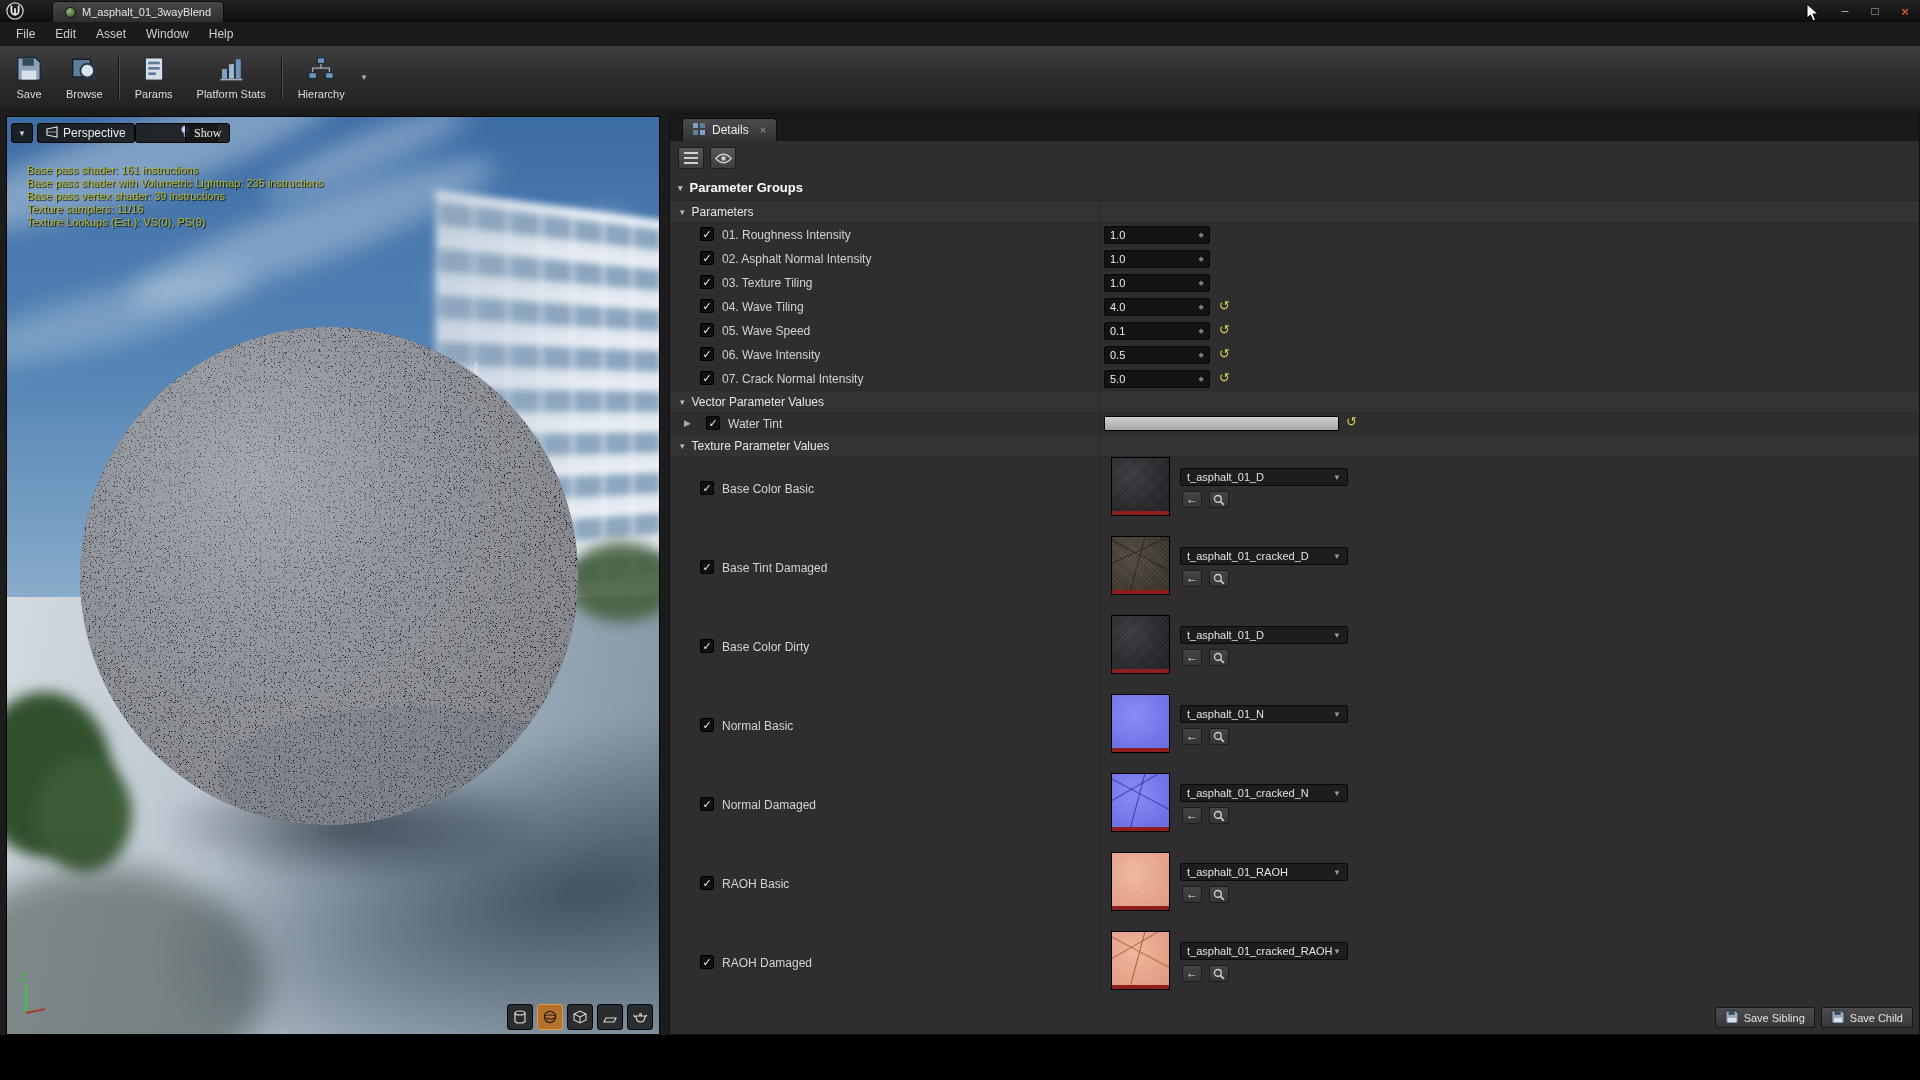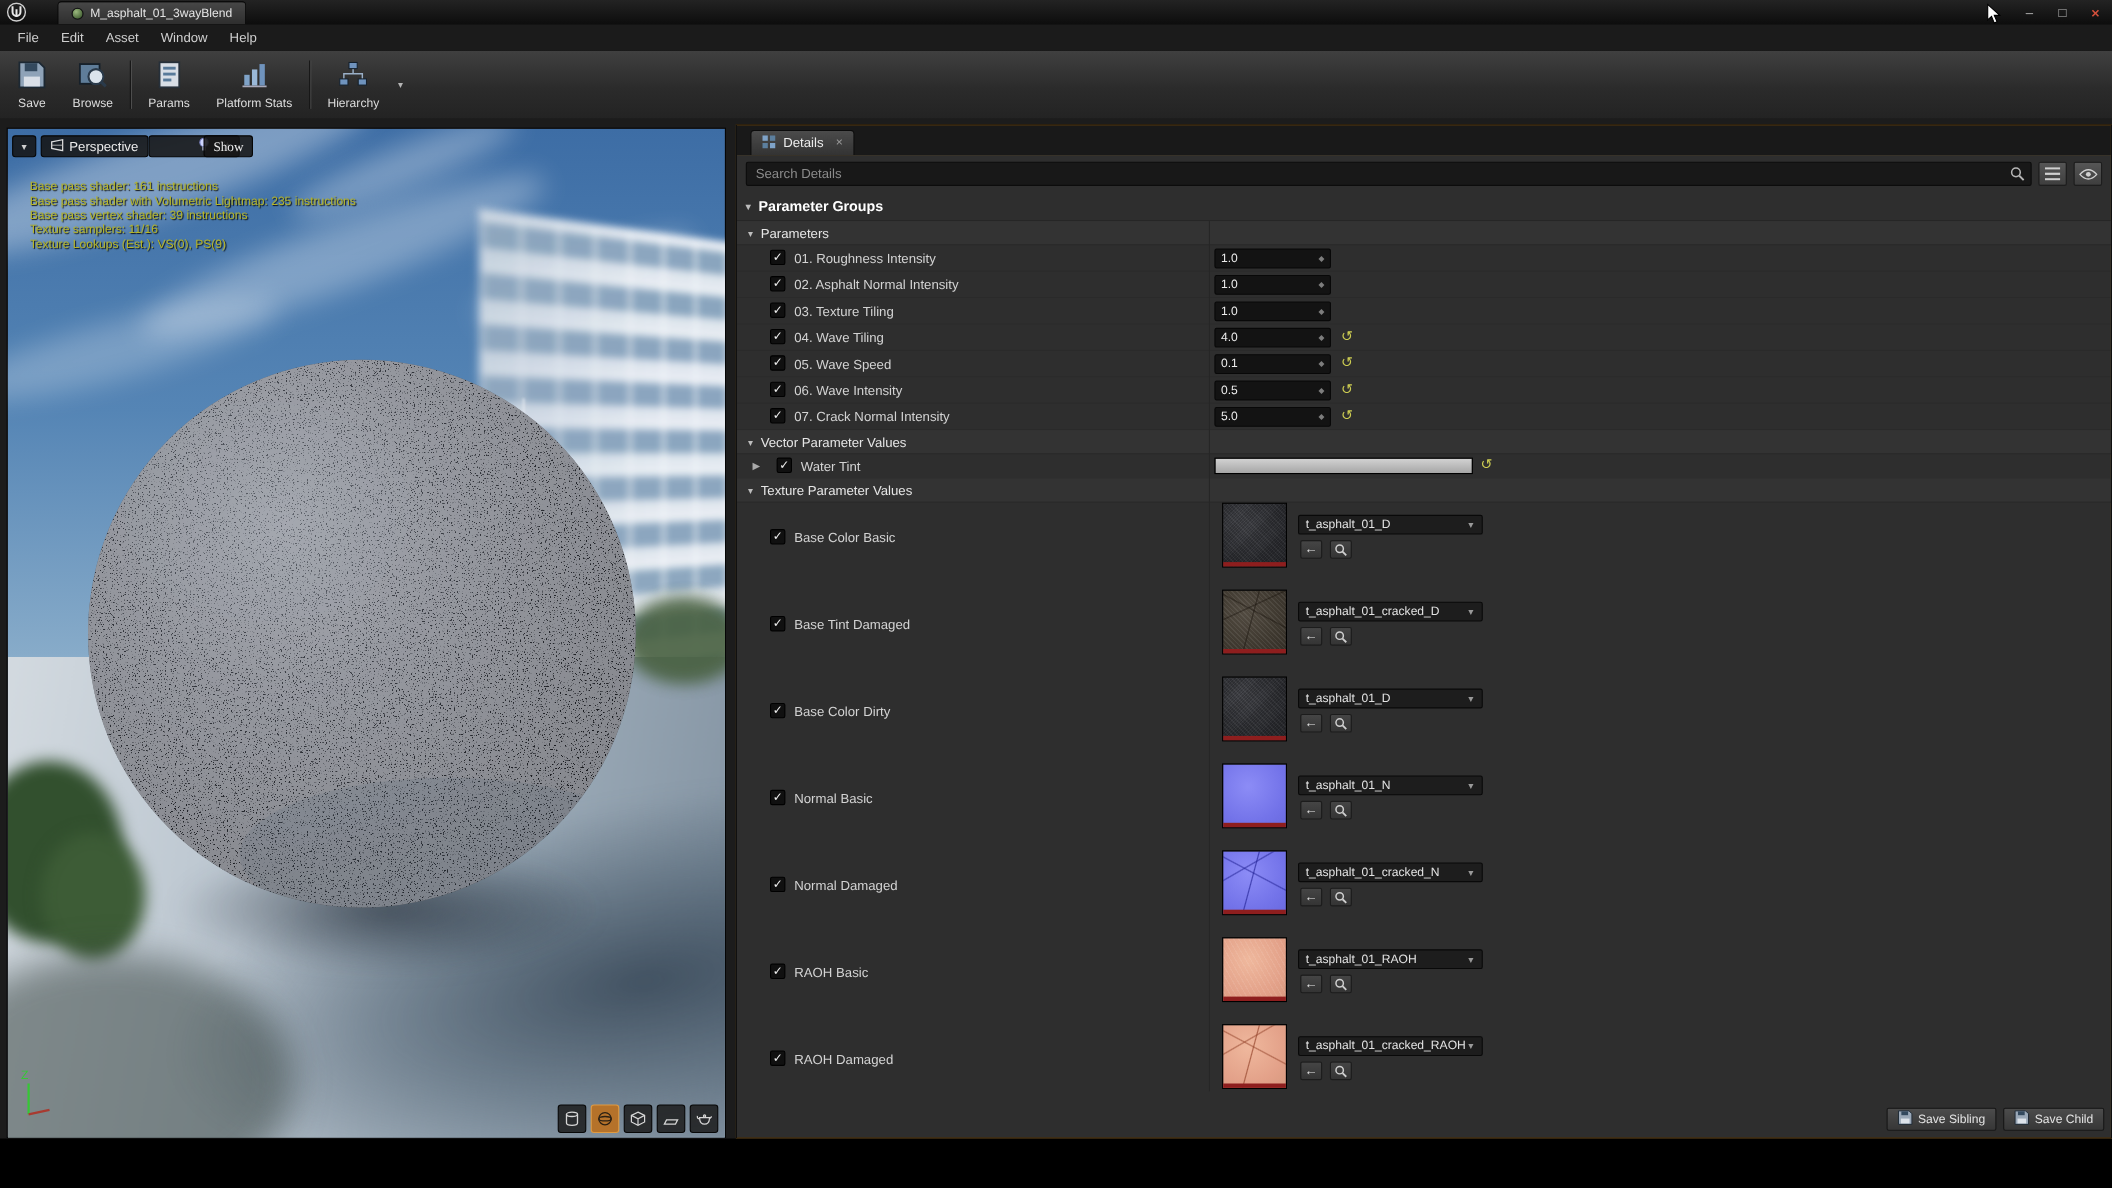--- a/index.html
+++ b/index.html
@@ -338,27 +338,20 @@
               <rect x="0" y="7" width="5" height="5" fill="#5c7f9e"></rect>
               <rect x="7" y="7" width="5" height="5" fill="#7fa3c8"></rect>
             </svg></span>
         <span>Details</span>
         <span class="dtab-close">×</span>
       </div>
     </div>
     <div class="dbody">
 
       <div class="search-row">
-        <div class="search-wrap">
-          <input type="text" placeholder="Search Details" style="">
-          <span class="search-mag"><svg width="14" height="14" viewBox="0 0 16 16">
-                <circle cx="6.5" cy="6.5" r="4.5" fill="none" stroke="#b5b5b5" stroke-width="1.6"></circle>
-                <line x1="10" y1="10" x2="14.5" y2="14.5" stroke="#b5b5b5" stroke-width="2"></line>
-              </svg></span>
-        </div>
         <div class="mini-btn">
             <svg width="14" height="12" viewBox="0 0 14 12">
               <rect y="0" width="14" height="2" fill="#d0d0d0"></rect>
               <rect y="5" width="14" height="2" fill="#d0d0d0"></rect>
               <rect y="10" width="14" height="2" fill="#d0d0d0"></rect>
             </svg>
           </div>
         <div class="mini-btn">
             <svg width="17" height="13" viewBox="0 0 20 14">
               <path d="M1 7 Q10 -3 19 7 Q10 17 1 7 Z" fill="none" stroke="#d0d0d0" stroke-width="1.5"></path>

